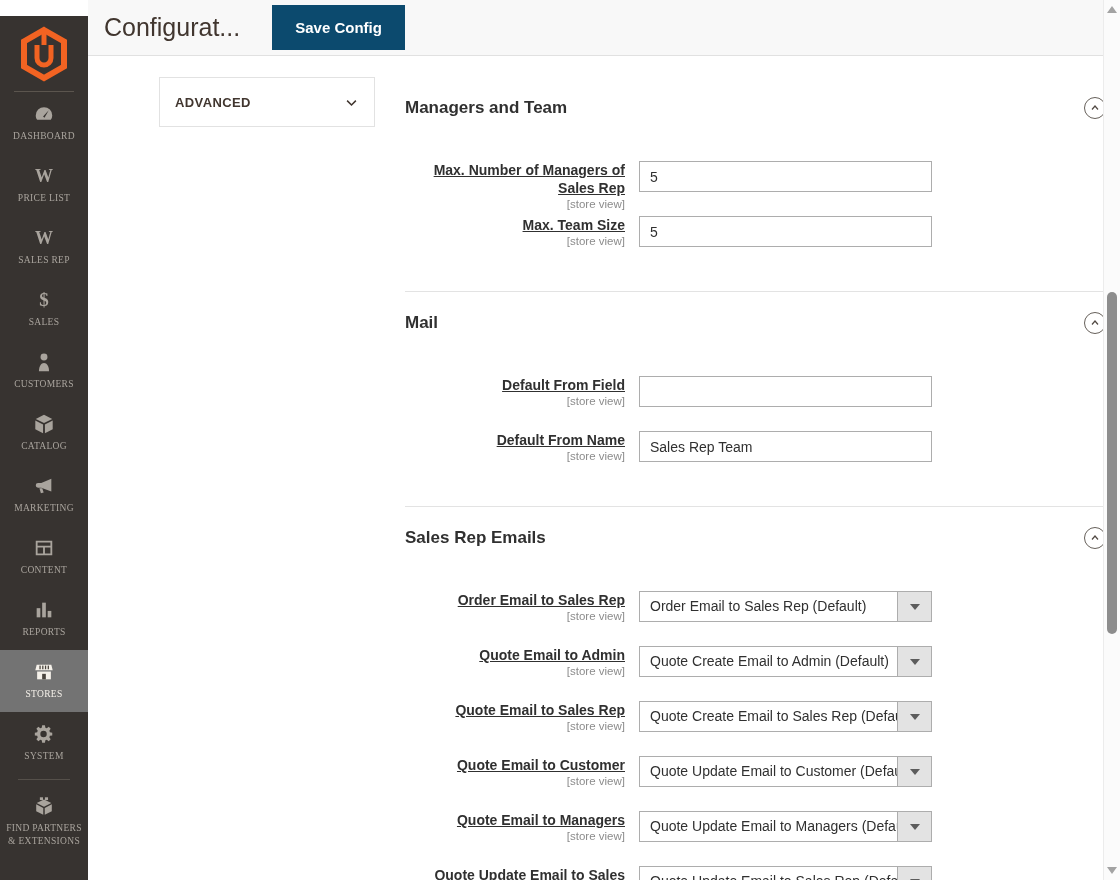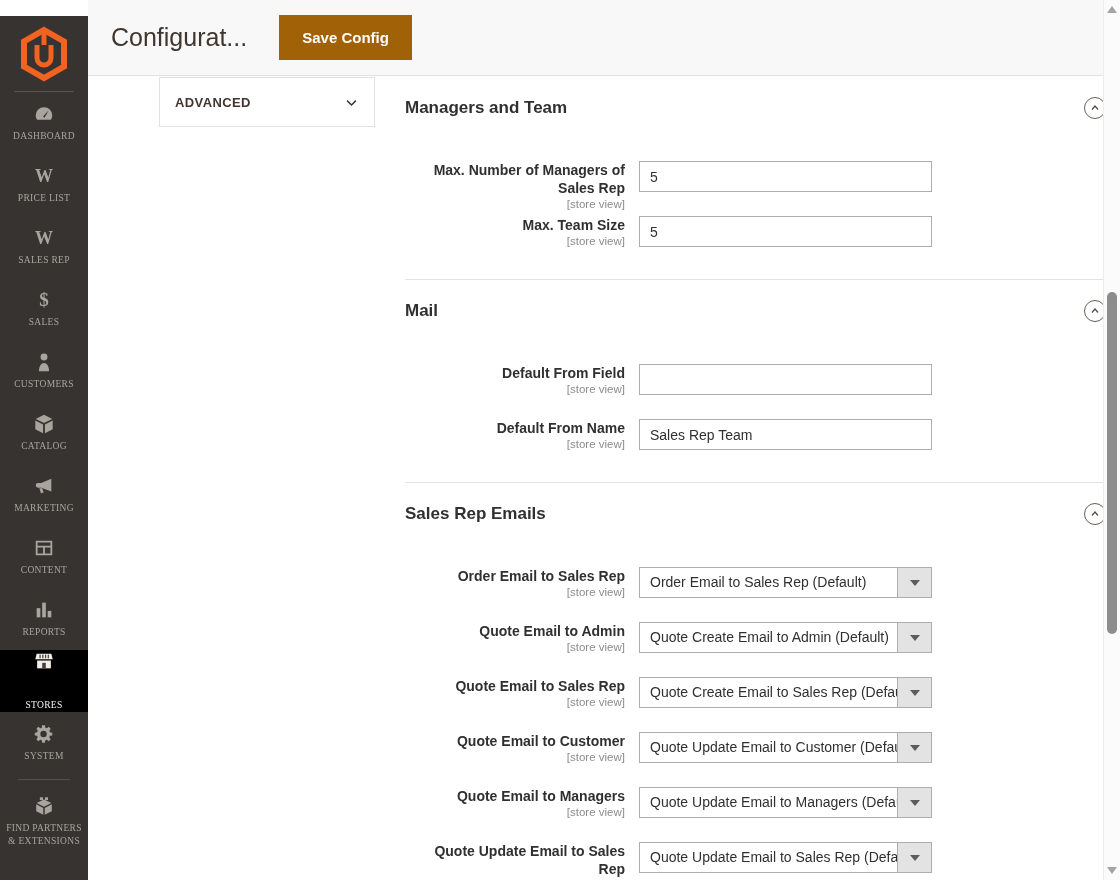--- a/index.html
+++ b/index.html
@@ -9,62 +9,62 @@
   }
 
   
   .sidebar { position:absolute; left:0; top:16px; width:88px; height:880px; background:#373330; z-index:5;font-family:Liberation Serif, serif; }
   .logo { height:75px; display:flex; align-items:center; justify-content:center; cursor:pointer; }
   .logo-sep { border-bottom:1px solid #5b554e; margin:0 14px; }
   .menu-item {
     height:62px; display:flex; flex-direction:column; align-items:center;
     justify-content:center; color:#a9a49d; cursor:pointer;
   }
-  .menu-item.active { background:#000000; color:#f5f1ea;justify-content:space-between; }
+  .menu-item.active { background:#737373; color:#f5f1ea; }
   .menu-item.tall { height:72px; }
   .mi-icon { height:22px; display:flex; align-items:center; justify-content:center; }
   .mi-icon svg { fill:currentColor; }
   .glyph { font-weight:bold; font-size:18px; line-height:22px; }
   .mi-label { font-size:9.5px; letter-spacing:.3px; margin-top:5px; text-align:center; line-height:1.35; padding:0 2px; }
   .menu-sep { border-top:1px solid #55504a; margin:5px 18px; }
 
   
   .header {
-    position:absolute; left:88px; top:0; width:1015px; height:76px; box-sizing:border-box;
+    position:absolute; left:88px; top:0; width:1015px; height:56px; box-sizing:border-box;
     background:#f8f8f8; border-bottom:1px solid #e1e1e1;
-    display:flex; align-items:center; padding-left:23px; z-index:2;
+    display:flex; align-items:center; padding-left:16px; z-index:2;
   }
   .page-title { font-size:25px; color:#41362f; white-space:nowrap; }
   .save-btn {
-    margin-left:32px; background:#a16207; color:#fff; font-weight:bold; font-size:15px;
+    margin-left:32px; background:#0c4a6e; color:#fff; font-weight:bold; font-size:15px;
     border:0; height:45px; padding:0 23px; cursor:pointer; font-family:inherit;
   }
 
   
   .content { position:absolute; left:88px; top:77px; width:1015px; height:803px; background:#fff;margin-left:41px; }
   .scope-box {
     position:absolute; left:30px; top:0; width:216px; height:50px; box-sizing:border-box;
     border:1px solid #e2e2e2; background:#fff; display:flex; align-items:center;
     justify-content:space-between; padding:0 15px; cursor:pointer;
   }
   .scope-label { font-size:13px; font-weight:bold; color:#41362f; letter-spacing:.4px; }
 
   .main { position:absolute; left:276px; top:0; width:711px; }
   .section { padding-top:20px; }
-  .section.bordered { border-bottom:1px solid #e3e3e3; padding-bottom:8px; }
+  .section.bordered { border-bottom:1px solid #e3e3e3; padding-bottom:20px; }
   .sec-head { height:22px; margin-bottom:42px; display:flex; align-items:center; justify-content:space-between; }
   .sec-title { font-size:17px; font-weight:600; color:#303030; }
   .collapse-btn {
     width:22px; height:22px; border-radius:50%; border:1px solid #66605a; background:#fff;
     display:flex; align-items:center; justify-content:center; margin-right:10px; cursor:pointer; box-sizing:border-box;
   }
 
   .field-row { display:flex; height:33px; margin-bottom:22px; }
   .f-label { width:220px; text-align:right; }
-  .lbl { font-size:14px; font-weight:bold; color:#303030; line-height:18px; }
+  .lbl { font-size:14px; font-weight:bold; color:#303030; line-height:18px;text-decoration:underline; }
   .note { font-size:11.5px; color:#8c8c8c; line-height:14px; }
   .f-ctrl { margin-left:14px; width:293px; }
   input.text {
     width:293px; height:31px; box-sizing:border-box; border:1px solid #adadad;
     padding:0 10px; font-size:14px; color:#303030; font-family:inherit; background:#fff;
   }
   .select {
     position:relative; width:293px; height:31px; box-sizing:border-box;
     border:1px solid #adadad; background:#fff; cursor:pointer;
   }

